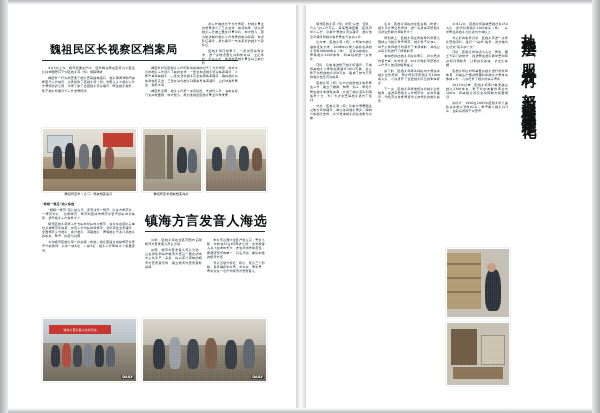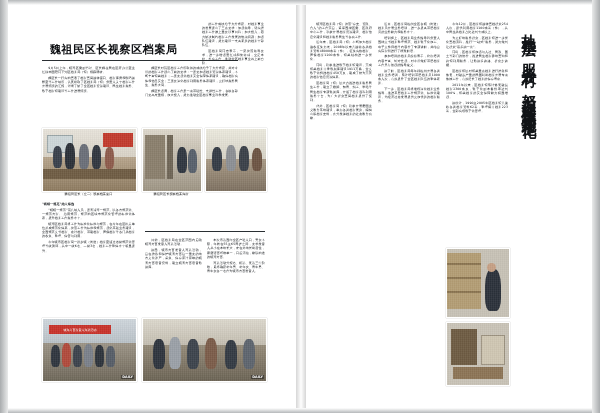--- a/index.html
+++ b/index.html
@@ -135,20 +135,21 @@
     <div class="noise"></div>
   </div>
 
   <div class="col" style="left:42px;top:202px;width:93px;height:92px;">
     <p style="text-indent:0;font-weight:bold;">"镇镇一规范"始人海选</p>
     <p>“镇镇一规范”第八场人员，是海浦海一规范，以各方规范化、一规范方案。 总用规范，规范地区城市规范化管理的标准化体系，提升档案工作服务水平。</p>
     <p>镇海区档案局将工作为标准化标准与规范，在今年在区机关单位形成规范化体系，按照工作为标准和规范，强化基础业务建设，全面规范文书档案、会计档案、基建档案、声像档案等各门类档案的收集、整理、保管与利用。</p>
     <p>今年镇海区档案局一批乡镇（街道）档案室通过省级规范化管理等级测评，其中一级6名、二级3名，档案工作整体水平明显提升。</p>
   </div>
 
+  <div class="headline h2" style="left:145px;top:212px;">镇海方言发音人海选</div>
   <div class="rule" style="left:145px;top:231px;width:120px;height:1.2px;"></div>
 
   <div class="col" style="left:145px;top:238px;width:57px;height:58px;">
     <p>日前，区档案局在全区范围内启动镇海方言发音人海选活动。</p>
     <p>据悉，镇海方言发音人海选活动，旨在抢救和保护镇海方言这一重要的地方文化遗产，采集、保存原汁原味的镇海方言语音资料，建立镇海方言语音数据库。</p>
   </div>
   <div class="col" style="left:207px;top:238px;width:58px;height:58px;">
     <p>本次海选面向全区户籍人口，男女不限，年龄在55至65周岁之间，要求发音人从小在本地长大，未在外地长期居住，家庭语言环境单一，口齿清楚，能说地道的镇海方言。</p>
     <p>海选活动分报名、初选、复选三个阶段，最终确定老年男、老年女、青年男、青年女各一名作为镇海方言发音人。</p>
   </div>

